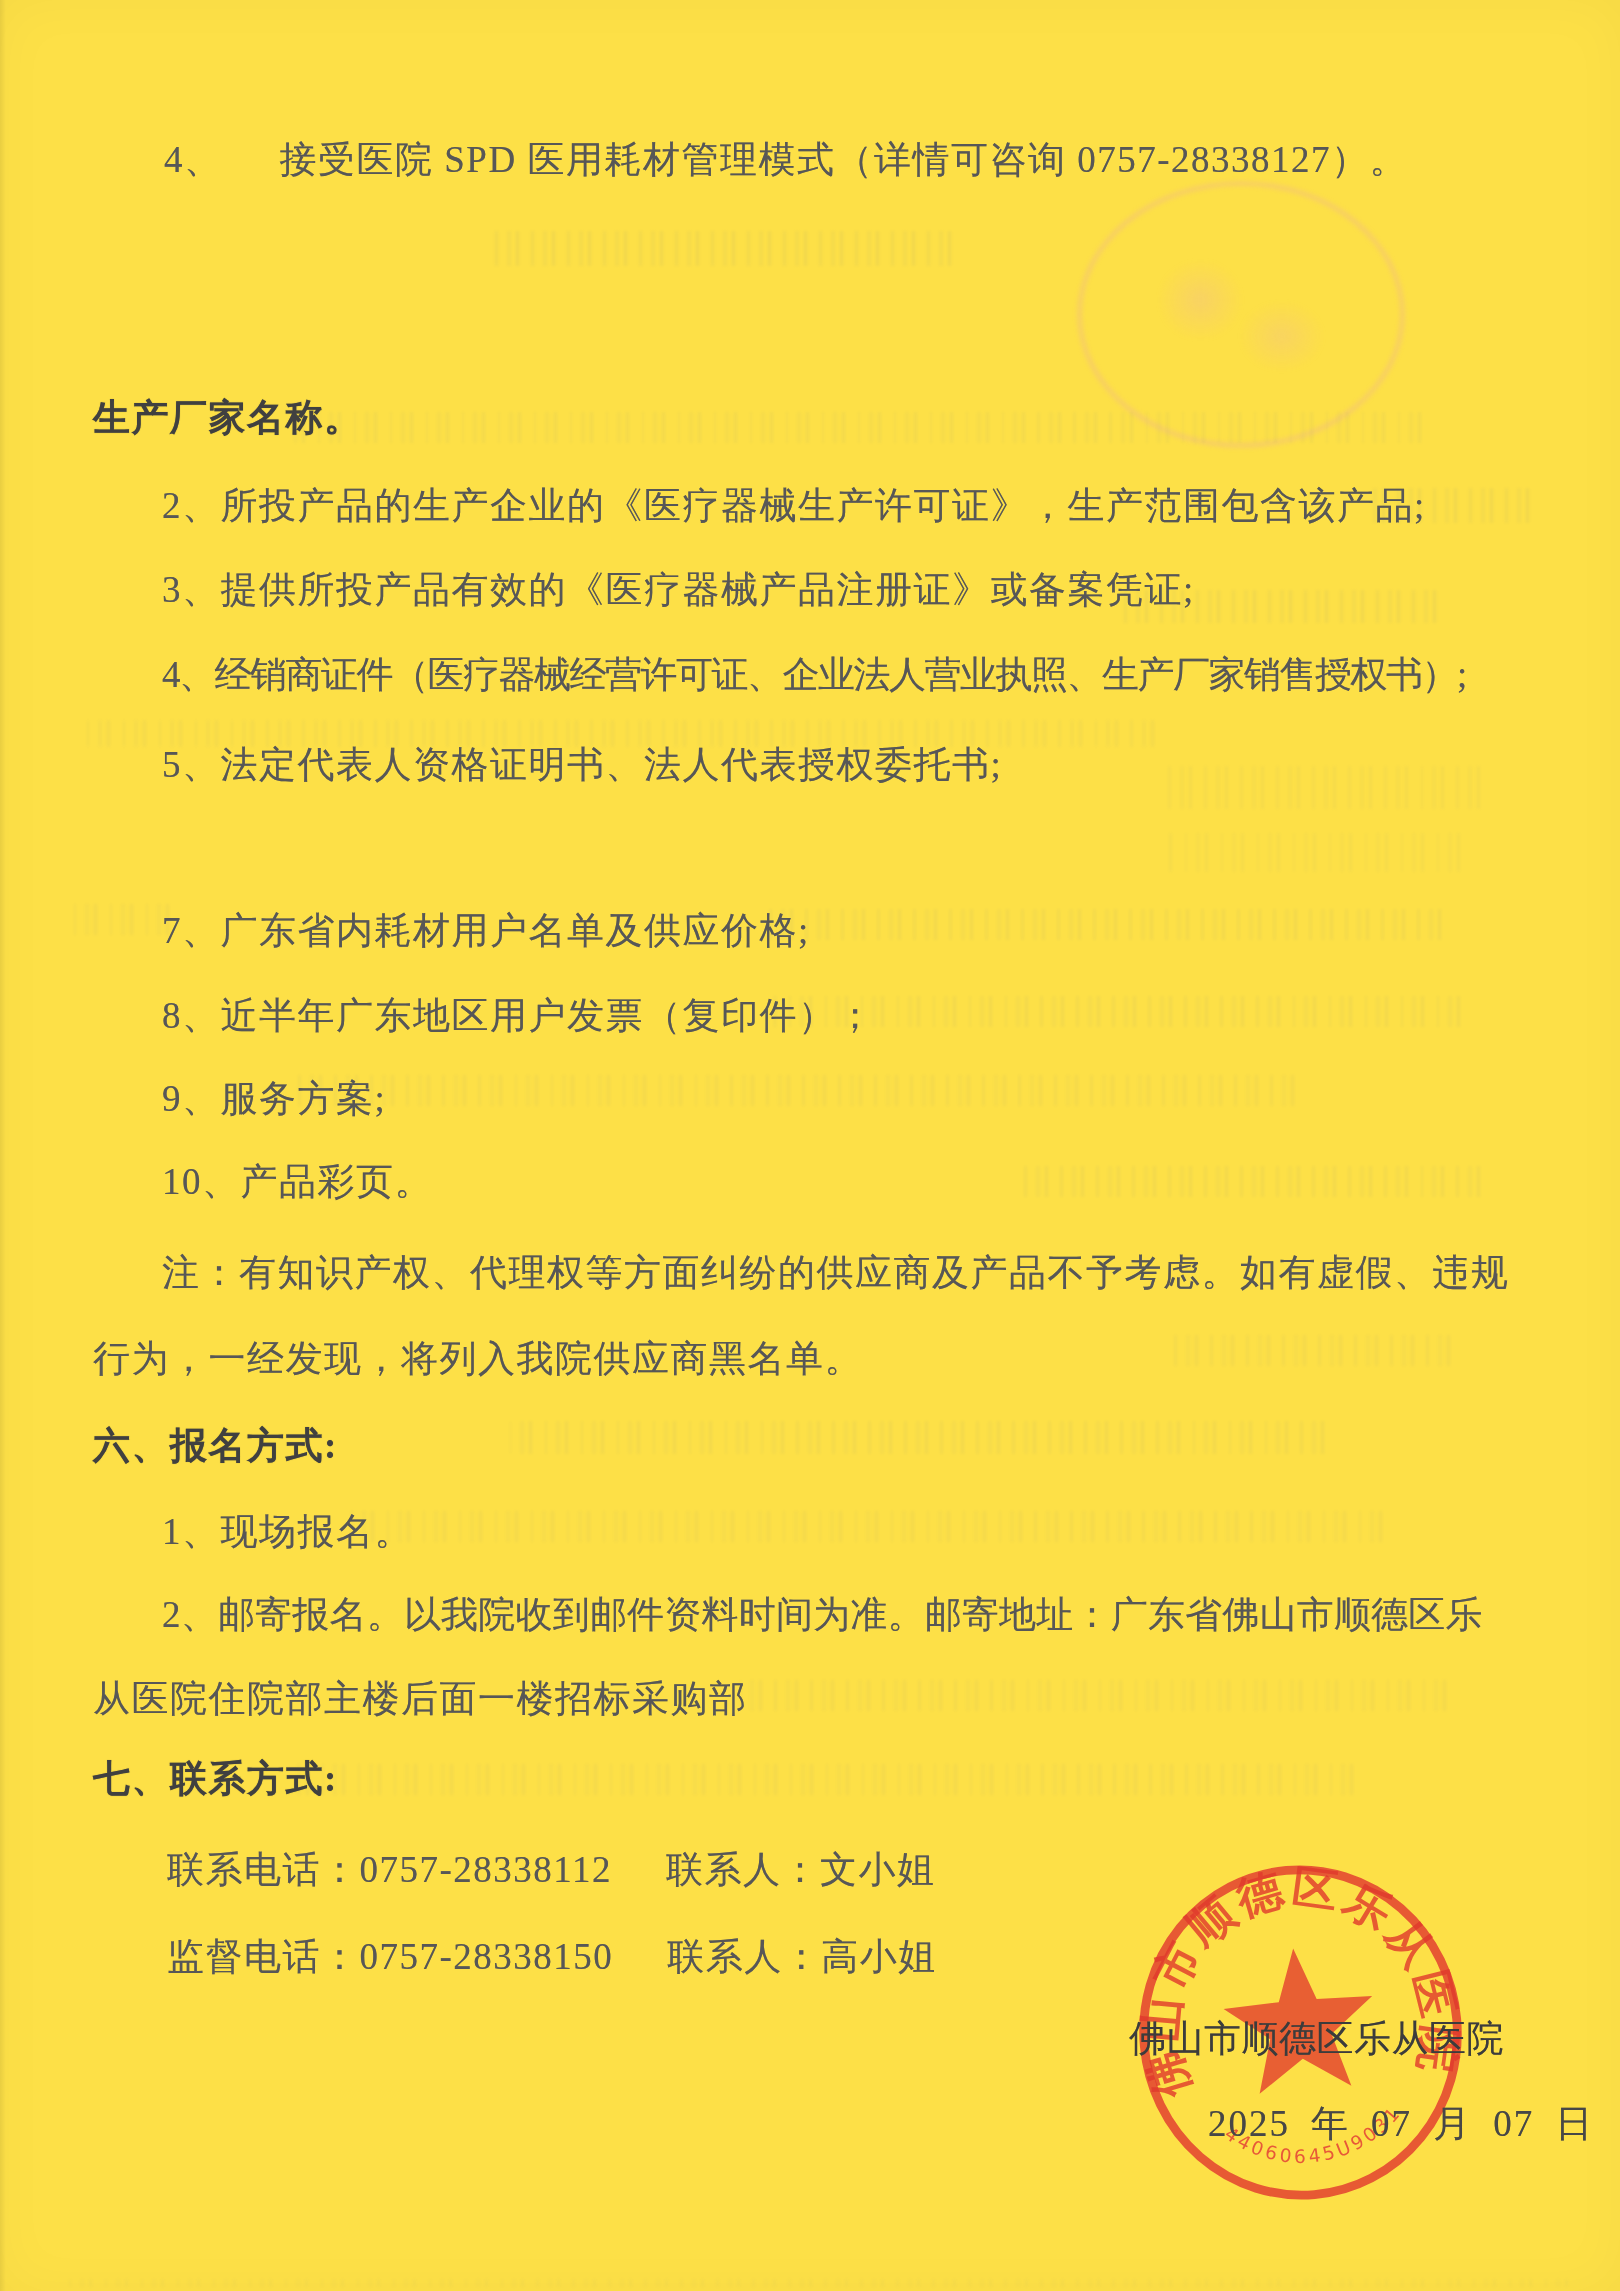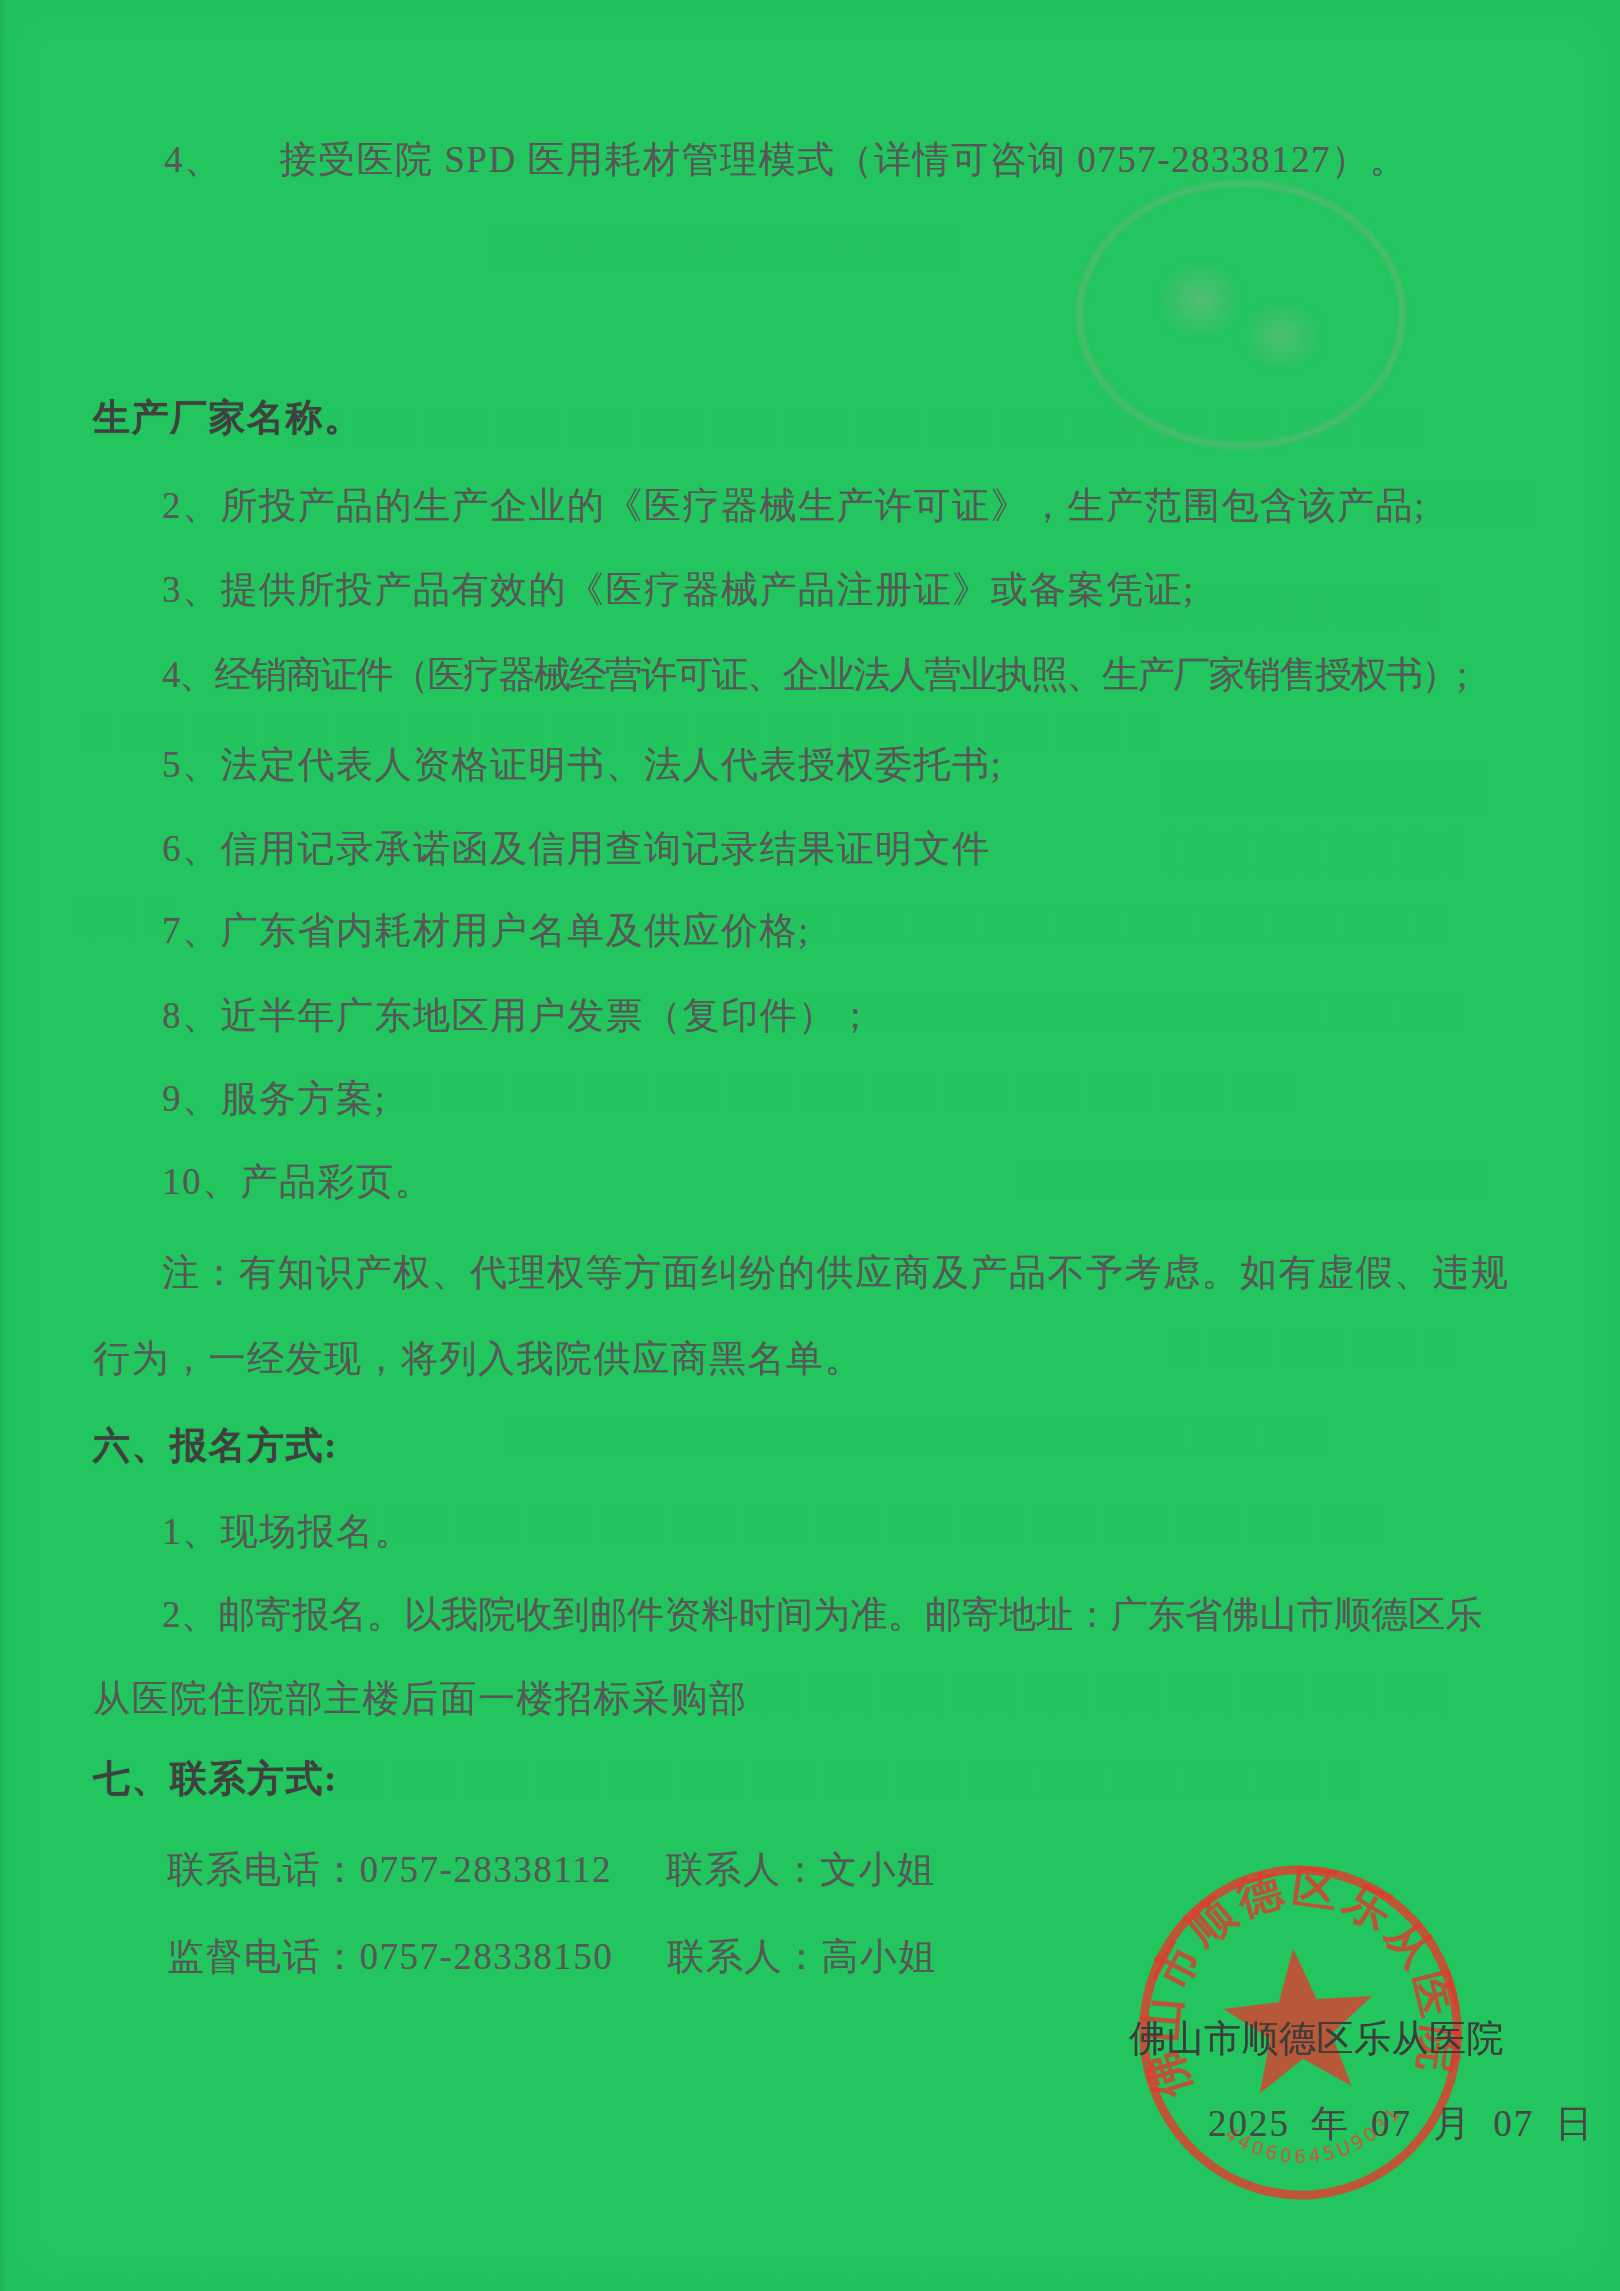--- a/index.html
+++ b/index.html
@@ -1,19 +1,19 @@
 <!DOCTYPE html>
 <html><head>
 <meta charset="utf-8">
 <style>
   html,body{margin:0;padding:0;background:#e8e8e8;}
   .page{
     position:relative;
     width:1620px;height:2292px;
-    background:#22c55e;
+    background:#fde047;
     overflow:hidden;
     font-family:"Liberation Serif","DejaVu Serif",serif;
     box-shadow:inset 0 0 59px rgba(0,0,0,0.03);
   }
   .scan-edge{
     position:absolute;left:0;top:0;width:5.9px;height:100%;
     background:linear-gradient(90deg,rgba(0,0,0,0.07),rgba(0,0,0,0));
   }
   .doc{position:absolute;left:0;top:0;width:100%;height:100%;}
   .line{
@@ -98,21 +98,20 @@
       <div class="smudge" style="left: 59px; top: 2279px; width: 1509px; height: 7.8px; opacity: 0.25;"></div>
     </div>
 
   <div class="doc" id="doc-text">
       <div class="line" style="left: 164px; top: 137px;"><span>4、</span><span style="display: inline-block; width: 57px;"></span><span>接受医院 SPD 医用耗材管理模式（详情可咨询 0757-28338127）。</span></div>
       <div class="line bold" style="left: 93px; top: 395px;"><span>生产厂家名称。</span></div>
       <div class="line" style="left: 162px; top: 483px;"><span>2、所投产品的生产企业的《医疗器械生产许可证》，生产范围包含该产品;</span></div>
       <div class="line" style="left: 162px; top: 567px;"><span>3、提供所投产品有效的《医疗器械产品注册证》或备案凭证;</span></div>
       <div class="line tight" style="left: 162px; top: 652px;"><span>4、经销商证件（医疗器械经营许可证、企业法人营业执照、生产厂家销售授权书）;</span></div>
       <div class="line" style="left: 162px; top: 742px;"><span>5、法定代表人资格证明书、法人代表授权委托书;</span></div>
-      <div class="line" style="left: 162px; top: 826px;"><span>6、信用记录承诺函及信用查询记录结果证明文件</span></div>
       <div class="line" style="left: 162px; top: 908px;"><span>7、广东省内耗材用户名单及供应价格;</span></div>
       <div class="line" style="left: 162px; top: 993px;"><span>8、近半年广东地区用户发票（复印件）；</span></div>
       <div class="line" style="left: 162px; top: 1076px;"><span>9、服务方案;</span></div>
       <div class="line" style="left: 162px; top: 1159px;"><span>10、产品彩页。</span></div>
       <div class="line" style="left: 162px; top: 1250px;"><span>注：有知识产权、代理权等方面纠纷的供应商及产品不予考虑。如有虚假、违规</span></div>
       <div class="line" style="left: 93px; top: 1336px;"><span>行为，一经发现，将列入我院供应商黑名单。</span></div>
       <div class="line bold" style="left: 93px; top: 1423px;"><span>六、报名方式:</span></div>
       <div class="line" style="left: 162px; top: 1509px;"><span>1、现场报名。</span></div>
       <div class="line snug" style="left: 162px; top: 1592px;"><span>2、邮寄报名。以我院收到邮件资料时间为准。邮寄地址：广东省佛山市顺德区乐</span></div>
       <div class="line" style="left: 93px; top: 1676px;"><span>从医院住院部主楼后面一楼招标采购部</span></div>

